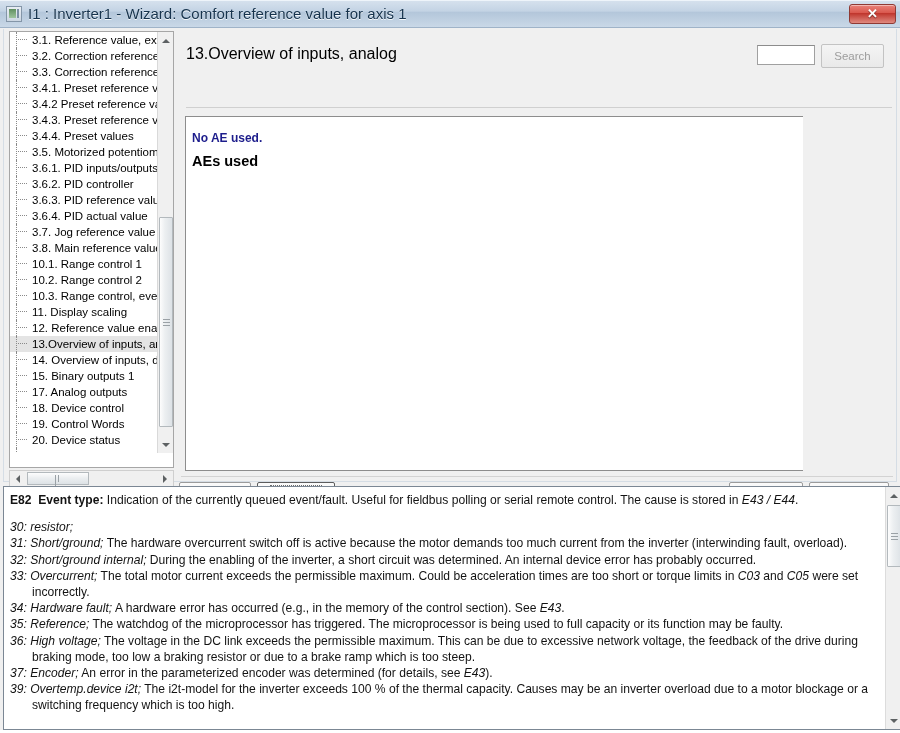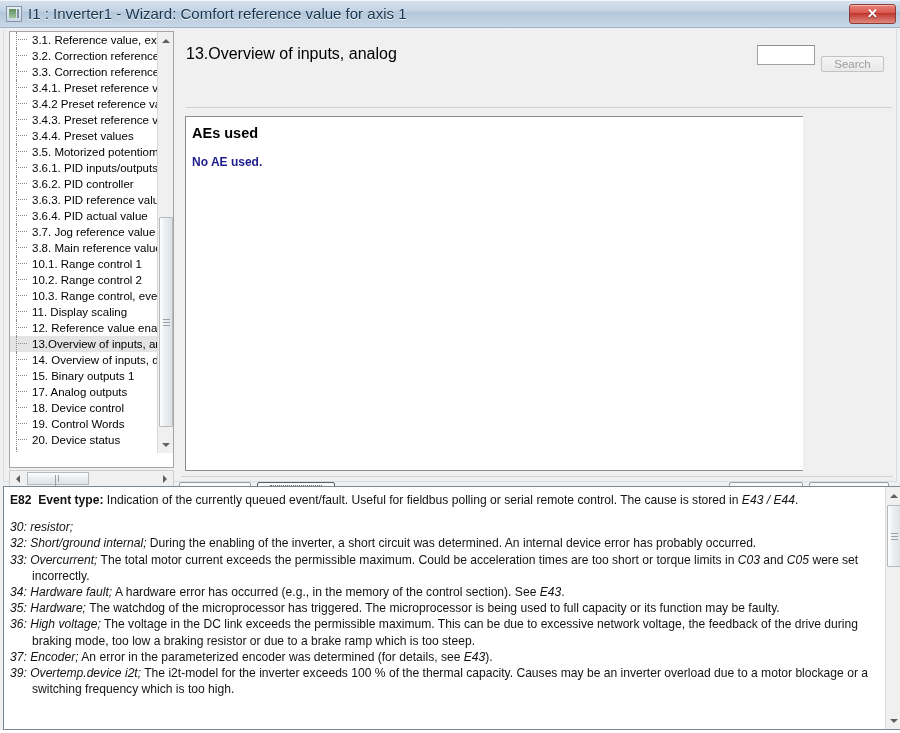--- a/index.html
+++ b/index.html
@@ -208,22 +208,22 @@
     background: #ffffff;
     border: 1px solid #a0a0a0;
     border-top-color: #8c8c8c;
     font-size: 11.5px;
     padding: 1px 3px;
     font-family: "Liberation Sans", sans-serif;
     color: #000;
   }
   #search-button {
     position: absolute;
-    right: 8px; top: 17px;
-    width: 63px; height: 16px;
+    right: 8px; top: 5px;
+    width: 63px; height: 24px;
     background: linear-gradient(to bottom, #f4f4f4, #e9e9e9);
     border: 1px solid #c3c3c3;
     border-radius: 2px;
     color: #9d9d9d;
     font-size: 11.5px;
     font-family: "Liberation Sans", sans-serif;
     cursor: default;
   }
   #head-rule {
     position: absolute;
@@ -409,41 +409,42 @@
     </div>
 
     <div id="content-head">
       <div id="page-title">13.Overview of inputs, analog</div>
       <input id="search-input" type="text" value="" placeholder="" style="">
       <button id="search-button">Search</button>
     </div>
     <div id="head-rule"></div>
 
     <div id="doc-area">
+      <div id="doc-body">No AE used.</div>
       <div id="doc-heading">AEs used</div>
-      <div id="doc-body">No AE used.</div>
     </div>
 
     <div id="wizard-sep"></div>
     <button class="wz-btn" id="btn-back">&lt; Back</button>
     <button class="wz-btn" id="btn-next">
       <span class="inner">Next &gt;</span>
     </button>
     <button class="wz-btn" id="btn-cancel">Cancel</button>
     <button class="wz-btn" id="btn-ok">OK</button>
   </div>
 
   <div id="help-panel">
     <div id="help-text">
         <p class="intro"><span class="code">E82</span><span class="lbl">&nbsp;&nbsp;Event type:</span> Indication of the currently queued event/fault. Useful for fieldbus polling or serial remote control. The cause is stored in <i>E43 / E44</i>.</p>
         <p><i>30: </i><i>resistor;</i></p>
+        <p><i>31: </i><i>Short/ground;</i> The hardware overcurrent switch off is active because the motor demands too much current from the inverter (interwinding fault, overload).</p>
         <p><i>32: </i><i>Short/ground internal;</i> During the enabling of the inverter, a short circuit was determined. An internal device error has probably occurred.</p>
         <p><i>33: </i><i>Overcurrent;</i> The total motor current exceeds the permissible maximum. Could be acceleration times are too short or torque limits in <i>C03</i> and <i>C05</i> were set incorrectly.</p>
         <p><i>34: </i><i>Hardware fault;</i> A hardware error has occurred (e.g., in the memory of the control section). See <i>E43</i>.</p>
-        <p><i>35: </i><i>Hardware;</i> The watchdog of the microprocessor has triggered. The microprocessor is being used to full capacity or its function may be faulty.</p>
+        <p><i>35: </i><i>Reference;</i> The watchdog of the microprocessor has triggered. The microprocessor is being used to full capacity or its function may be faulty.</p>
         <p><i>36: </i><i>High voltage;</i> The voltage in the DC link exceeds the permissible maximum. This can be due to excessive network voltage, the feedback of the drive during braking mode, too low a braking resistor or due to a brake ramp which is too steep.</p>
         <p><i>37: </i><i>Encoder;</i> An error in the parameterized encoder was determined (for details, see <i>E43</i>).</p>
         <p><i>39: </i><i>Overtemp.device i2t;</i> The i2t-model for the inverter exceeds 100 % of the thermal capacity. Causes may be an inverter overload due to a motor blockage or a switching frequency which is too high.</p>
       </div>
     <div id="help-vscroll">
       <div class="sb-arrow">
           <span class="tri tri-up"></span>
         </div>
       <div class="sb-thumb" style="top:18px;height:62px;width:15px;">
         <div class="grip">

